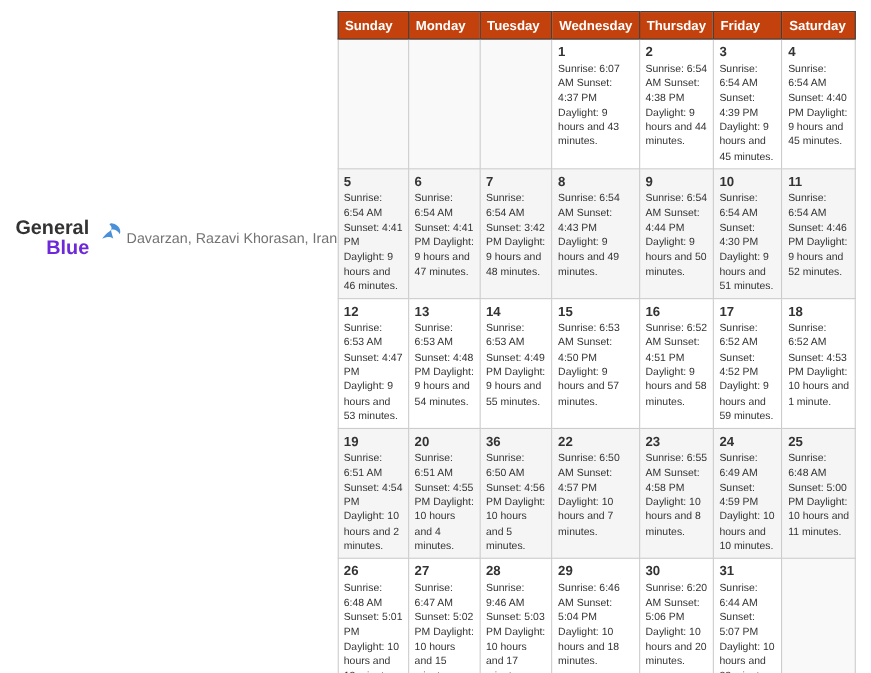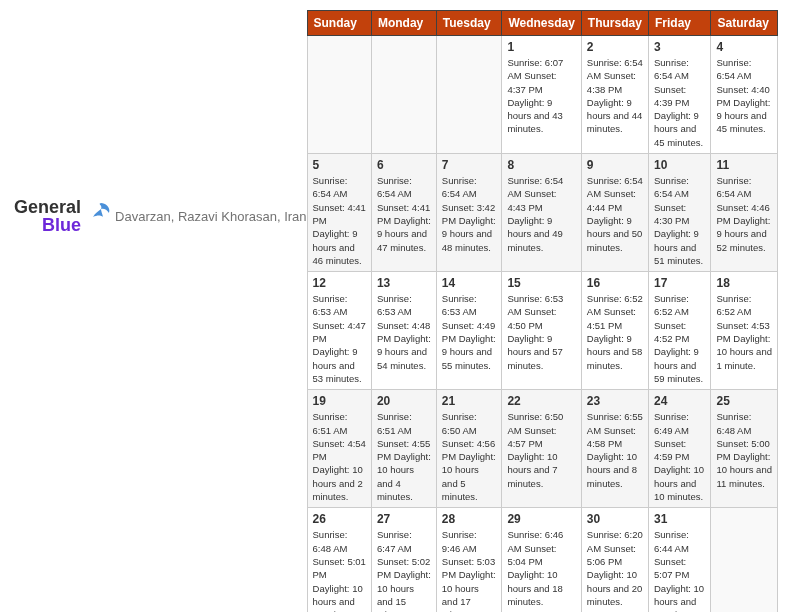--- a/index.html
+++ b/index.html
@@ -245,21 +245,21 @@
 Sunset: 4:54 PM
 Daylight: 10 hours and 2 minutes.</div>
           </td>
           <td>
             <span class="day-number">20</span>
             <div class="day-info">Sunrise: 6:51 AM
 Sunset: 4:55 PM
 Daylight: 10 hours and 4 minutes.</div>
           </td>
           <td>
-            <span class="day-number">21</span>
+            <span class="day-number">36</span>
             <div class="day-info">Sunrise: 6:50 AM
 Sunset: 4:56 PM
 Daylight: 10 hours and 5 minutes.</div>
           </td>
           <td>
             <span class="day-number">22</span>
             <div class="day-info">Sunrise: 6:50 AM
 Sunset: 4:57 PM
 Daylight: 10 hours and 7 minutes.</div>
           </td>

